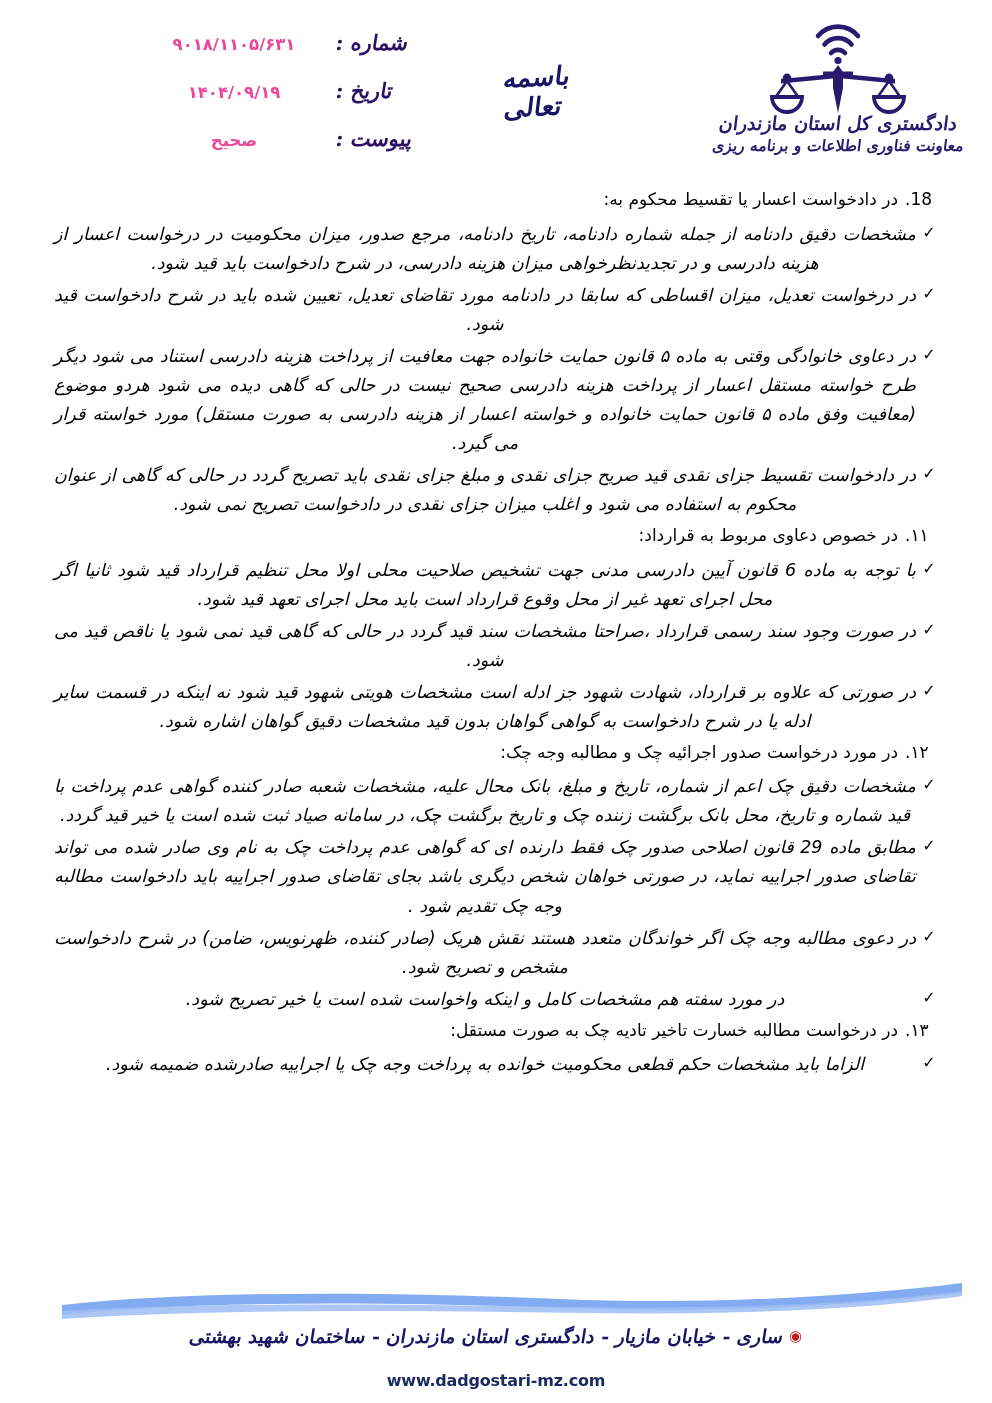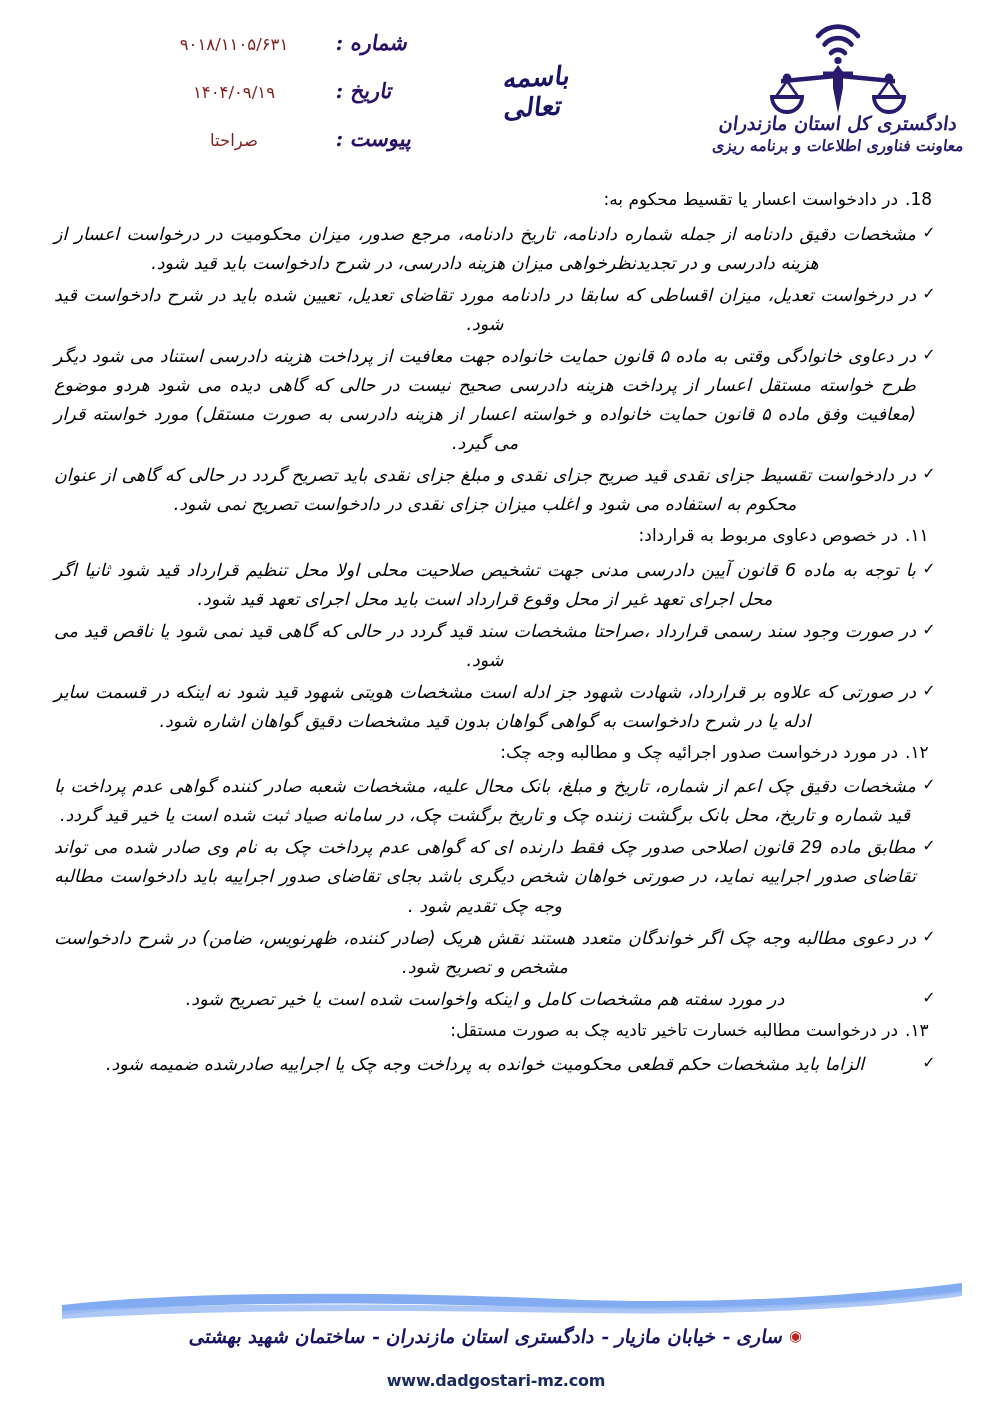--- a/index.html
+++ b/index.html
@@ -95,23 +95,23 @@
     color: #2a1065;
     font-family: "DejaVu Serif", "Liberation Serif", serif;
     font-size: 21px;
     font-weight: 700;
     transform: skewX(-9deg);
     white-space: nowrap;
   }
   .meta-value {
     flex: 1;
     text-align: center;
-    color: #7f1d1d;
+    color: #ec4899;
     font-size: 16.5px;
-    font-weight: 400;
+    font-weight: 700;
     letter-spacing: 0.5px;
     white-space: nowrap;
     direction: ltr;
     unicode-bidi: embed;
   }
   .meta-value.rtl-val {
     direction: rtl;
     font-family: "DejaVu Sans", "Liberation Sans", sans-serif;
     letter-spacing: 0;
   }
@@ -275,21 +275,21 @@
       <div class="meta-row">
         <span class="meta-label">شماره :</span>
         <span class="meta-value">۹۰۱۸/۱۱۰۵/۶۳۱</span>
       </div>
       <div class="meta-row">
         <span class="meta-label">تاریخ :</span>
         <span class="meta-value">۱۴۰۴/۰۹/۱۹</span>
       </div>
       <div class="meta-row">
         <span class="meta-label">پیوست :</span>
-        <span class="meta-value rtl-val">صراحتا</span>
+        <span class="meta-value rtl-val">صحیح</span>
       </div>
     </div>
   </div>
 
   <div class="content" id="content">
       <div class="num-item heading">
         <span class="marker">18.</span>
         <span class="num-text">در دادخواست اعسار یا تقسیط محکوم به:</span>
       </div>
       <div class="check-item">

